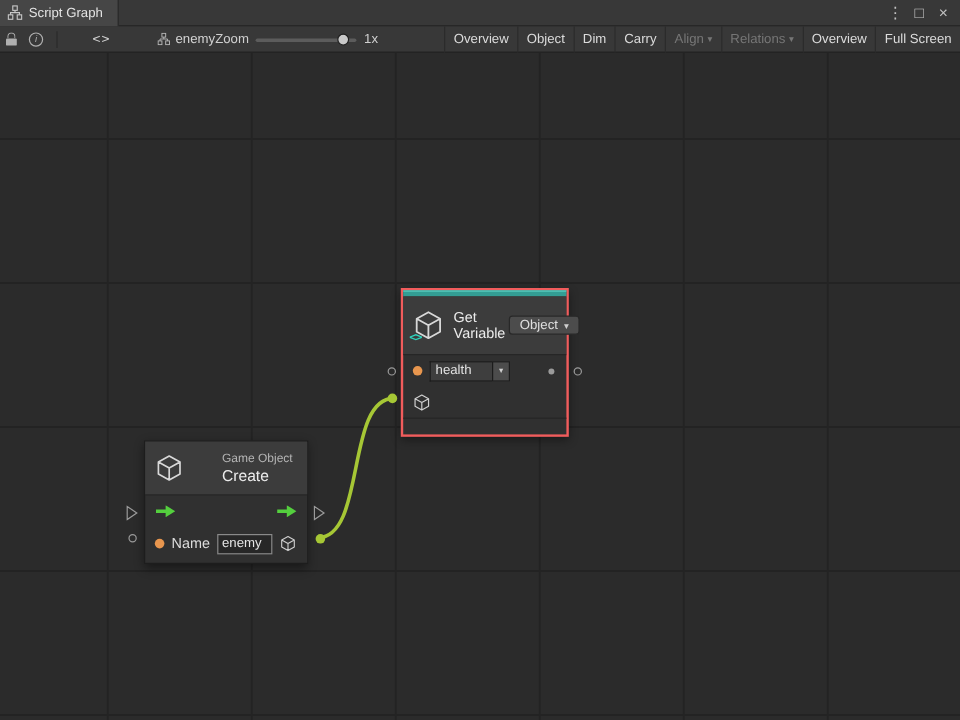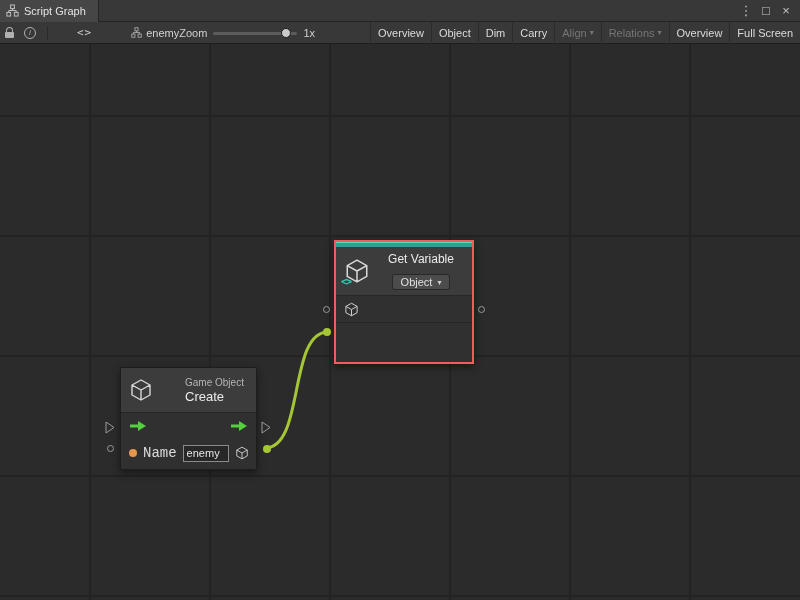--- a/index.html
+++ b/index.html
@@ -54,21 +54,21 @@
   .node-header { display:flex; align-items:center; gap:8px; background:#3c3c3c; padding:0 8px; }
   .node-divider { height:1px; background:#262626; }
   .cube-wrap { position:relative; flex:0 0 auto; display:flex; }
   .cube-badge { position:absolute; left:-3px; bottom:-3px; color:#2fd3bd; font-size:10px; font-weight:bold;
                 font-family:"DejaVu Sans Mono", monospace; letter-spacing:-1px; }
 
   
   .node-getvar { left:334px; top:196px; width:140px; height:124px; border:2px solid #f15c5c; background:#303030; }
   .gv-accent { height:5px; background:#339e94; border-top:1px solid #5fd6c9; }
   .gv-header { height:48px; display:flex; align-items:center; gap:8px; background:#3c3c3c; padding:0 8px; }
-  .gv-col { display:flex; flex-direction:column; align-items:center; gap:8px; flex:1; }
+  .gv-col { display:flex; flex-direction:row; align-items:center; gap:3px; flex:1; }
   .gv-title { font-size:12px; color:#ececec; }
   .dropdown { display:inline-flex; align-items:center; gap:5px; background:#4c4c4c; border:1px solid #282828;
               border-radius:3px; padding:1px 8px; font-size:11px; color:#e0e0e0; }
   .dropdown .dd { font-size:8px; color:#cfcfcf; }
   .gv-row1 { height:26px; display:flex; align-items:center; gap:6px; padding:0 8px; }
   .gv-row2 { height:26px; display:flex; align-items:center; padding:0 8px; }
   .gv-footer { height:15px; }
   .port-dot-orange { width:8px; height:8px; border-radius:50%; background:#e8964e; flex:0 0 auto; }
   .port-dot-gray { width:5px; height:5px; border-radius:50%; background:#9a9a9a; margin-left:auto; margin-right:2px; }
   .field-group { display:flex; align-items:stretch; height:17px; }
@@ -78,21 +78,21 @@
               justify-content:center; font-size:7px; color:#d0d0d0; }
 
   
   .node-create { left:120px; top:323px; width:137px; height:103px; }
   .cr-header { height:44px; }
   .cr-col { display:flex; flex-direction:column; gap:1px;margin-left:24px; }
   .cr-cat { font-size:10px; color:#b5b5b5; }
   .cr-title { font-size:13px; color:#ececec; }
   .cr-flow { height:26px; display:flex; align-items:center; padding:0 8px; }
   .cr-name { height:28px; display:flex; align-items:center; gap:6px; padding:0 8px; }
-  .cr-name-label { font-size:14px; color:#dcdcdc;font-family:Liberation Mono, monospace; }
+  .cr-name-label { font-size:12px; color:#dcdcdc; }
   .name-input { width:46px; height:17px; background:#272727; border:1px solid #8a8a8a; color:#e4e4e4;
                 font-size:11px; padding:0 3px; font-family:"Liberation Sans", sans-serif; }
   .spacer { flex:1; }
 
   
   .port-circle { position:absolute; width:7px; height:7px; border:1px solid #9a9a9a; border-radius:50%;
                  background:transparent; }
   .port-filled-green { position:absolute; width:8px; height:8px; border-radius:50%; background:#a6c735; }
   .port-triangle { position:absolute; width:11px; height:13px; }
 </style>
@@ -195,20 +195,30 @@
         </span>
         <span class="gv-col">
           <span class="gv-title">Get Variable</span>
           <span class="dropdown">
             <span>Object</span>
             <span class="dd">▾</span>
           </span>
         </span>
       </div>
       <div class="node-divider"></div>
+      <div class="gv-row1">
+        <span class="port-dot-orange"></span>
+        <span class="field-group">
+          <span class="text-field">health</span>
+          <span class="field-dd">
+              <span>▾</span>
+            </span>
+        </span>
+        <span class="port-dot-gray"></span>
+      </div>
       <div class="gv-row2">
         <span class="cube-wrap">
           <svg width="15" height="15" viewBox="0 0 24 24">
             <path d="M12 2 L21 7 L21 17 L12 22 L3 17 L3 7 Z M3 7 L12 12 L21 7 M12 12 L12 22" fill="none" stroke="#cfcfcf" stroke-width="1.6" stroke-linejoin="round"></path>
           </svg>
         </span>
       </div>
       <div class="node-divider"></div>
       <div class="gv-footer"></div>
 

